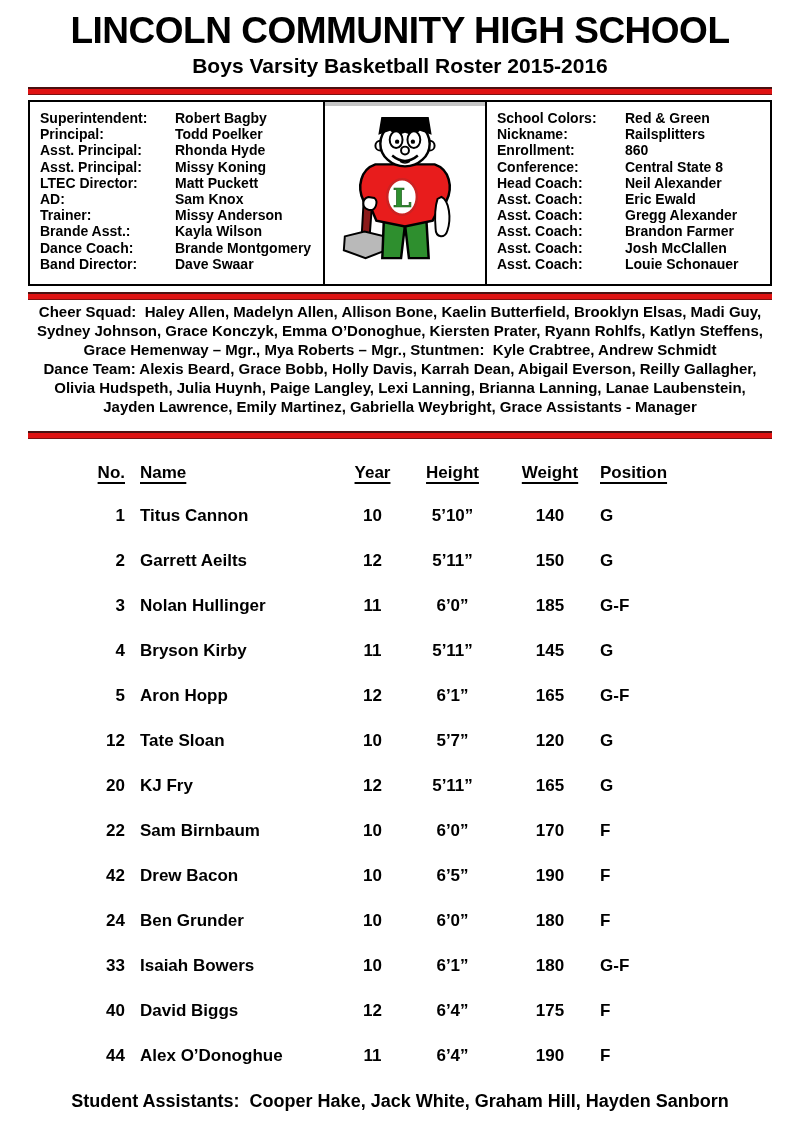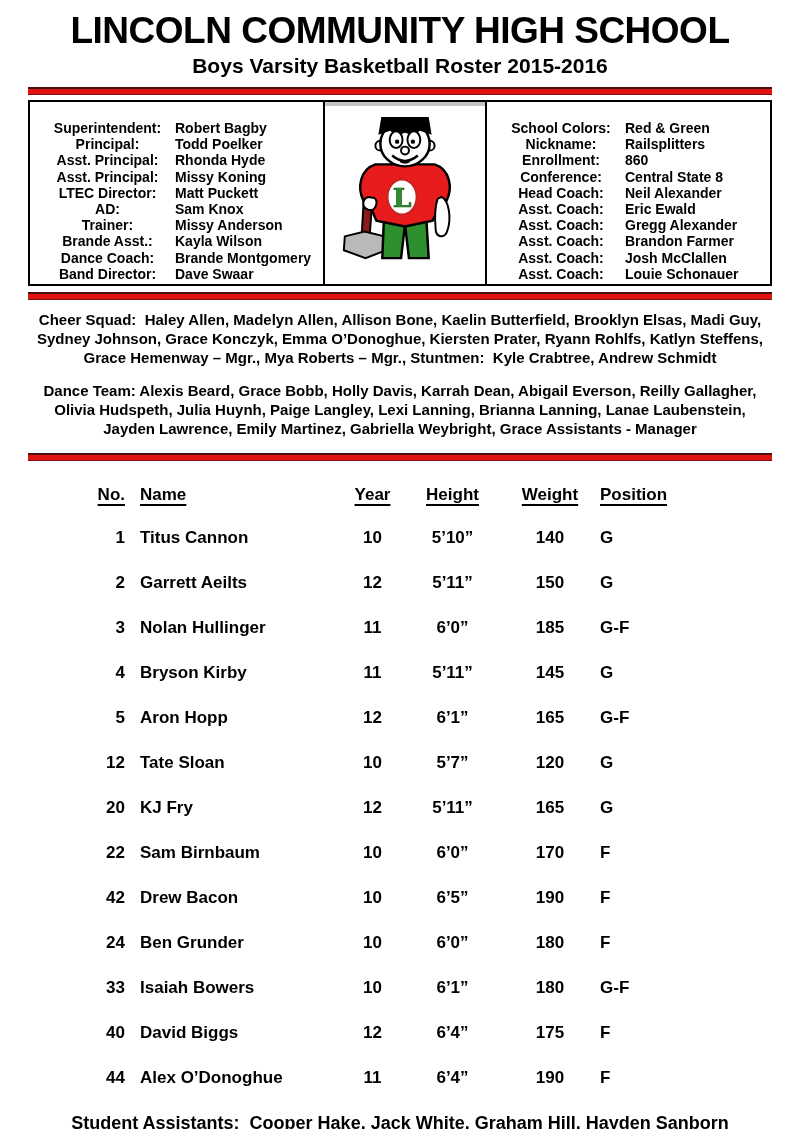--- a/index.html
+++ b/index.html
@@ -27,38 +27,38 @@
   .divider.d2 { margin-top: 6px; }
   .divider.d3 { margin-top: 15px; }
 
   
   .info-box {
     margin: 5px 28px 0 28px;
     height: 186px;
     border: 2px solid #000;
     display: flex;
   }
-  .info-cell { padding: 18px 8px 0 10px; font-size: 14px; line-height: 16.2px; text-align: center; }
+  .info-cell { padding: 8px 8px 0 10px; font-size: 14px; line-height: 16.2px; }
   .cell-staff  { width: 293px; }
   .cell-school { width: 287px; flex: 1; }
   .mascot-cell {
     width: 164px;
     border-left: 2px solid #000;
     border-right: 2px solid #000;
     box-shadow: inset 0 4px 0 #c4c4c4;
     display: flex; align-items: center; justify-content: center;
   }
   .kv-row { display: flex; white-space: nowrap; }
   .cell-staff  .kv-label { width: 135px; }
   .cell-school .kv-label { width: 128px; }
 
   
   .squad { text-align: center; font-size: 15px; line-height: 19px; }
-  .squad.cheer { margin-top: 10px; }
-  .squad.dance { margin-top: 14px; }
+  .squad.cheer { margin-top: 2px; }
+  .squad.dance { }
   .squad div { white-space: pre-wrap; }
 
   
   .roster { margin: 14px 0 0 85px; font-size: 17px; }
   .t-row { display: flex; height: 45px; align-items: center; }
   .t-row.head { height: 40px; }
   .t-row span { display: block; }
   .c-no   { width: 40px;  text-align: right; }
   .c-name { width: 215px; text-align: left; padding-left: 15px; }
   .c-year { width: 65px;  text-align: center; }

